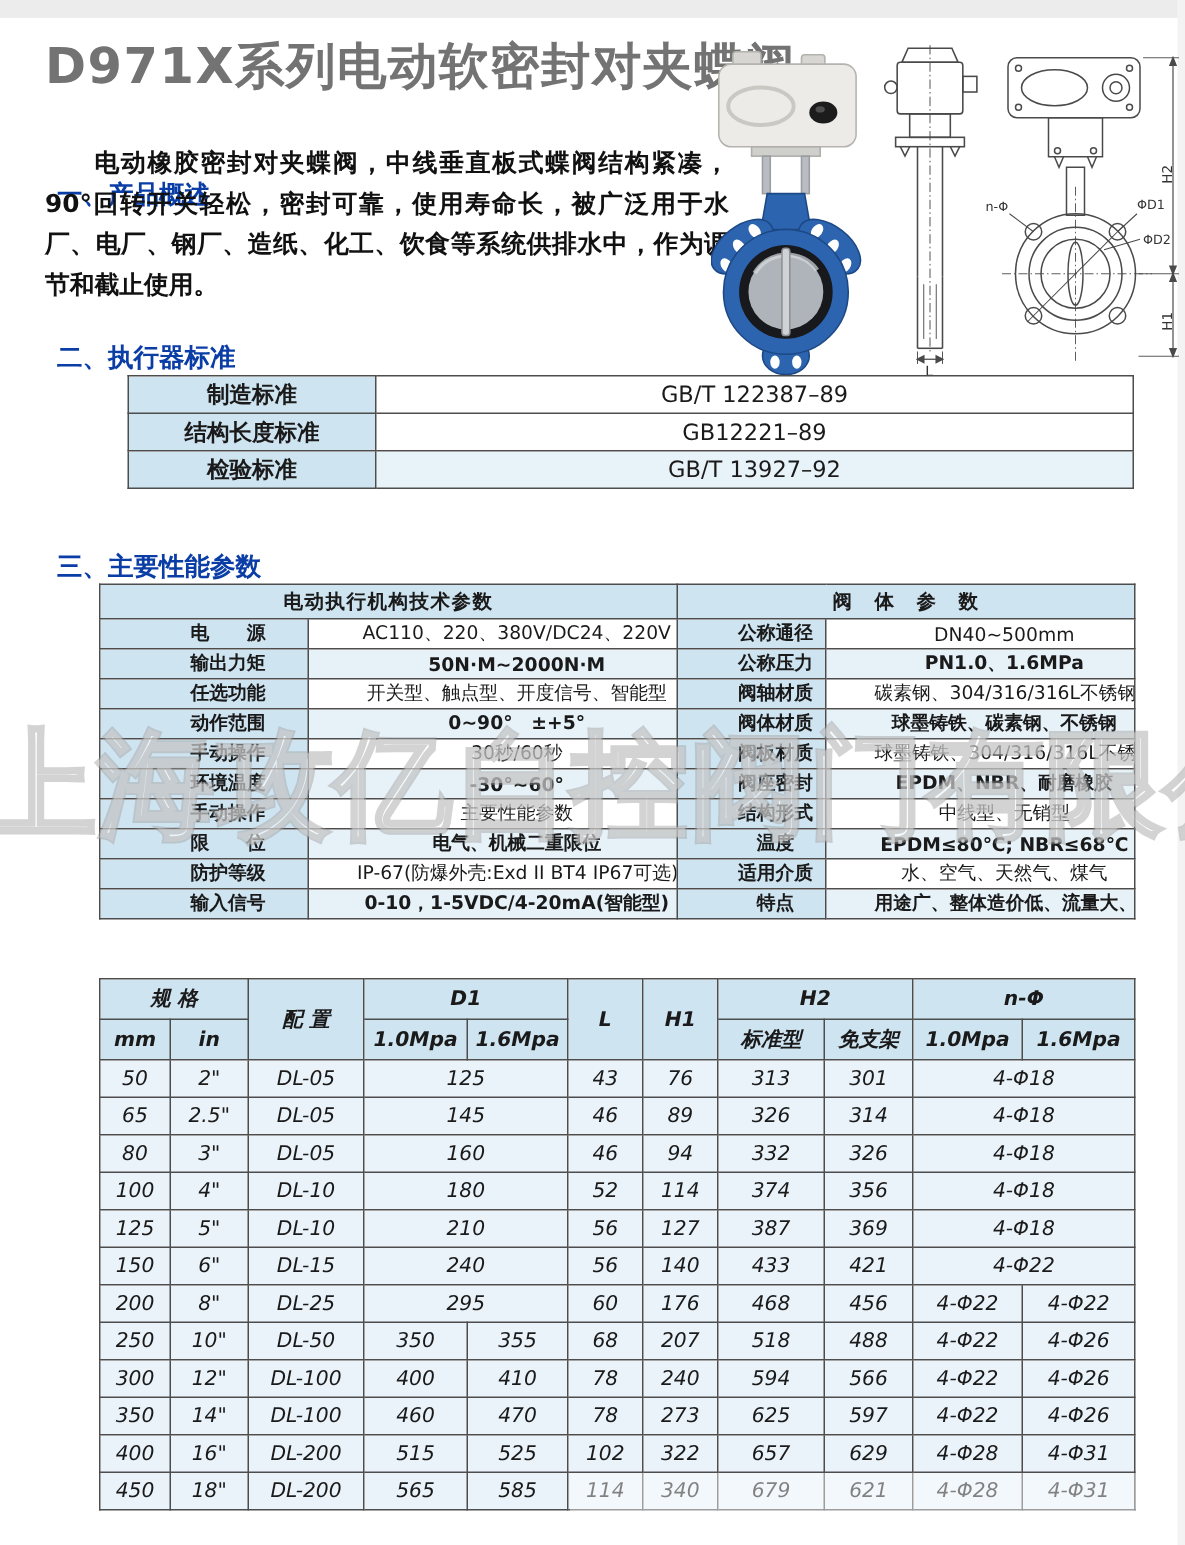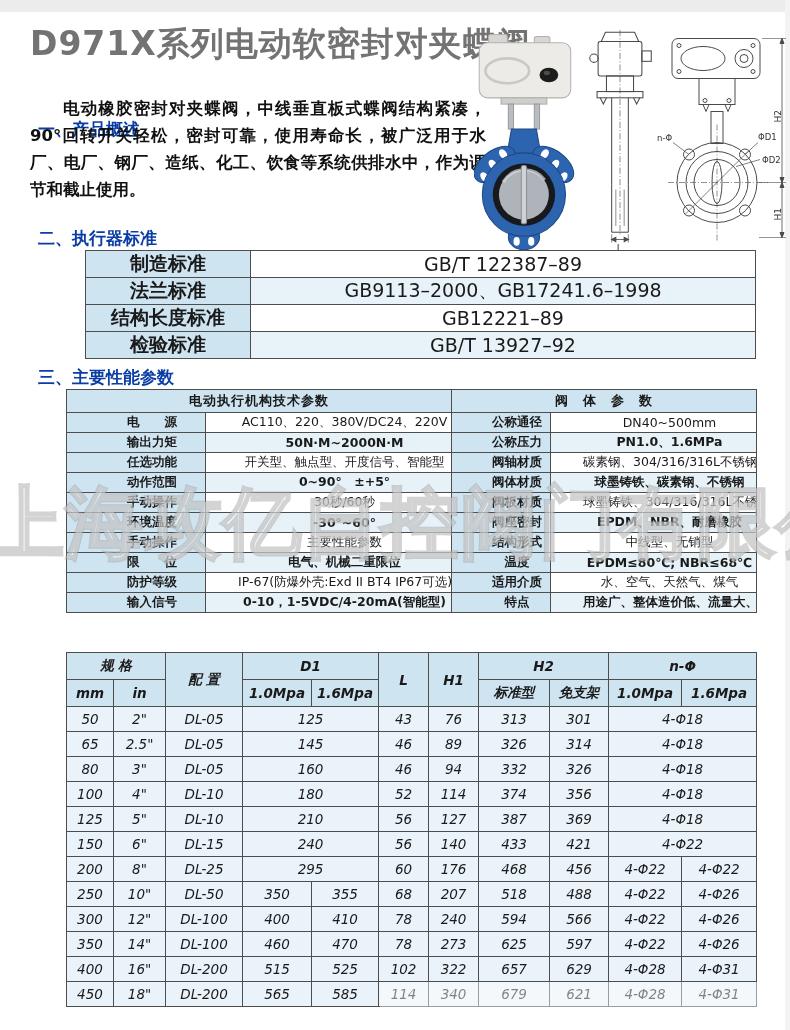--- a/index.html
+++ b/index.html
@@ -35,21 +35,21 @@
   .figures { position:absolute; left:468px; top:28px; width:322px; height:230px; }
   .fig { position:absolute; top:0; }
   #fig-photo { left:6px; width:104px; height:224px; }
   #fig-front { left:116px; width:72px; height:224px; }
   #fig-side  { left:188px; width:134px; height:224px; }
 
   table { border-collapse:collapse; table-layout:fixed; position:absolute; background:#fff; }
   th, td { border:1px solid #4d4d4d; text-align:center; vertical-align:middle; overflow:hidden; white-space:nowrap; }
   th { background:#cfe4f1; font-weight:700; }
 
-  #t2 { left:85px; top:250px; width:670px; font-size:19px; }
+  #t2 { left:85px; top:250px; width:670px; font-size:15px; }
   #t2 td { height:25px; }
   #t2 td.lab { background:#cfe4f1; font-weight:700; }
   #t2 tr.tint td.val { background:#e8f2f9; }
 
   #t3 { left:66px; top:389px; width:690px; font-size:12.5px;border-radius:21px; }
   #t3 th { height:23px; font-size:13px; letter-spacing:1px; }
   #t3 td { height:20px;padding-left:32px; }
   #t3 td.lab { background:#cfe4f1; font-weight:700; }
   #t3 tr.tint td.val { background:#e6f1f8;font-weight:bold; }
 
@@ -188,24 +188,20 @@
   <table id="t2">
     <colgroup>
         <col style="width:165px">
         <col style="width:505px">
       </colgroup>
     <tbody>
         <tr>
           <td class="lab">制造标准</td>
           <td class="val">GB/T 122387–89</td>
         </tr>
-        <tr class="tint">
-          <td class="lab">法兰标准</td>
-          <td class="val">GB9113–2000、GB17241.6–1998</td>
-        </tr>
         <tr>
           <td class="lab">结构长度标准</td>
           <td class="val">GB12221–89</td>
         </tr>
         <tr class="tint">
           <td class="lab">检验标准</td>
           <td class="val">GB/T 13927–92</td>
         </tr>
       </tbody>
   </table>

